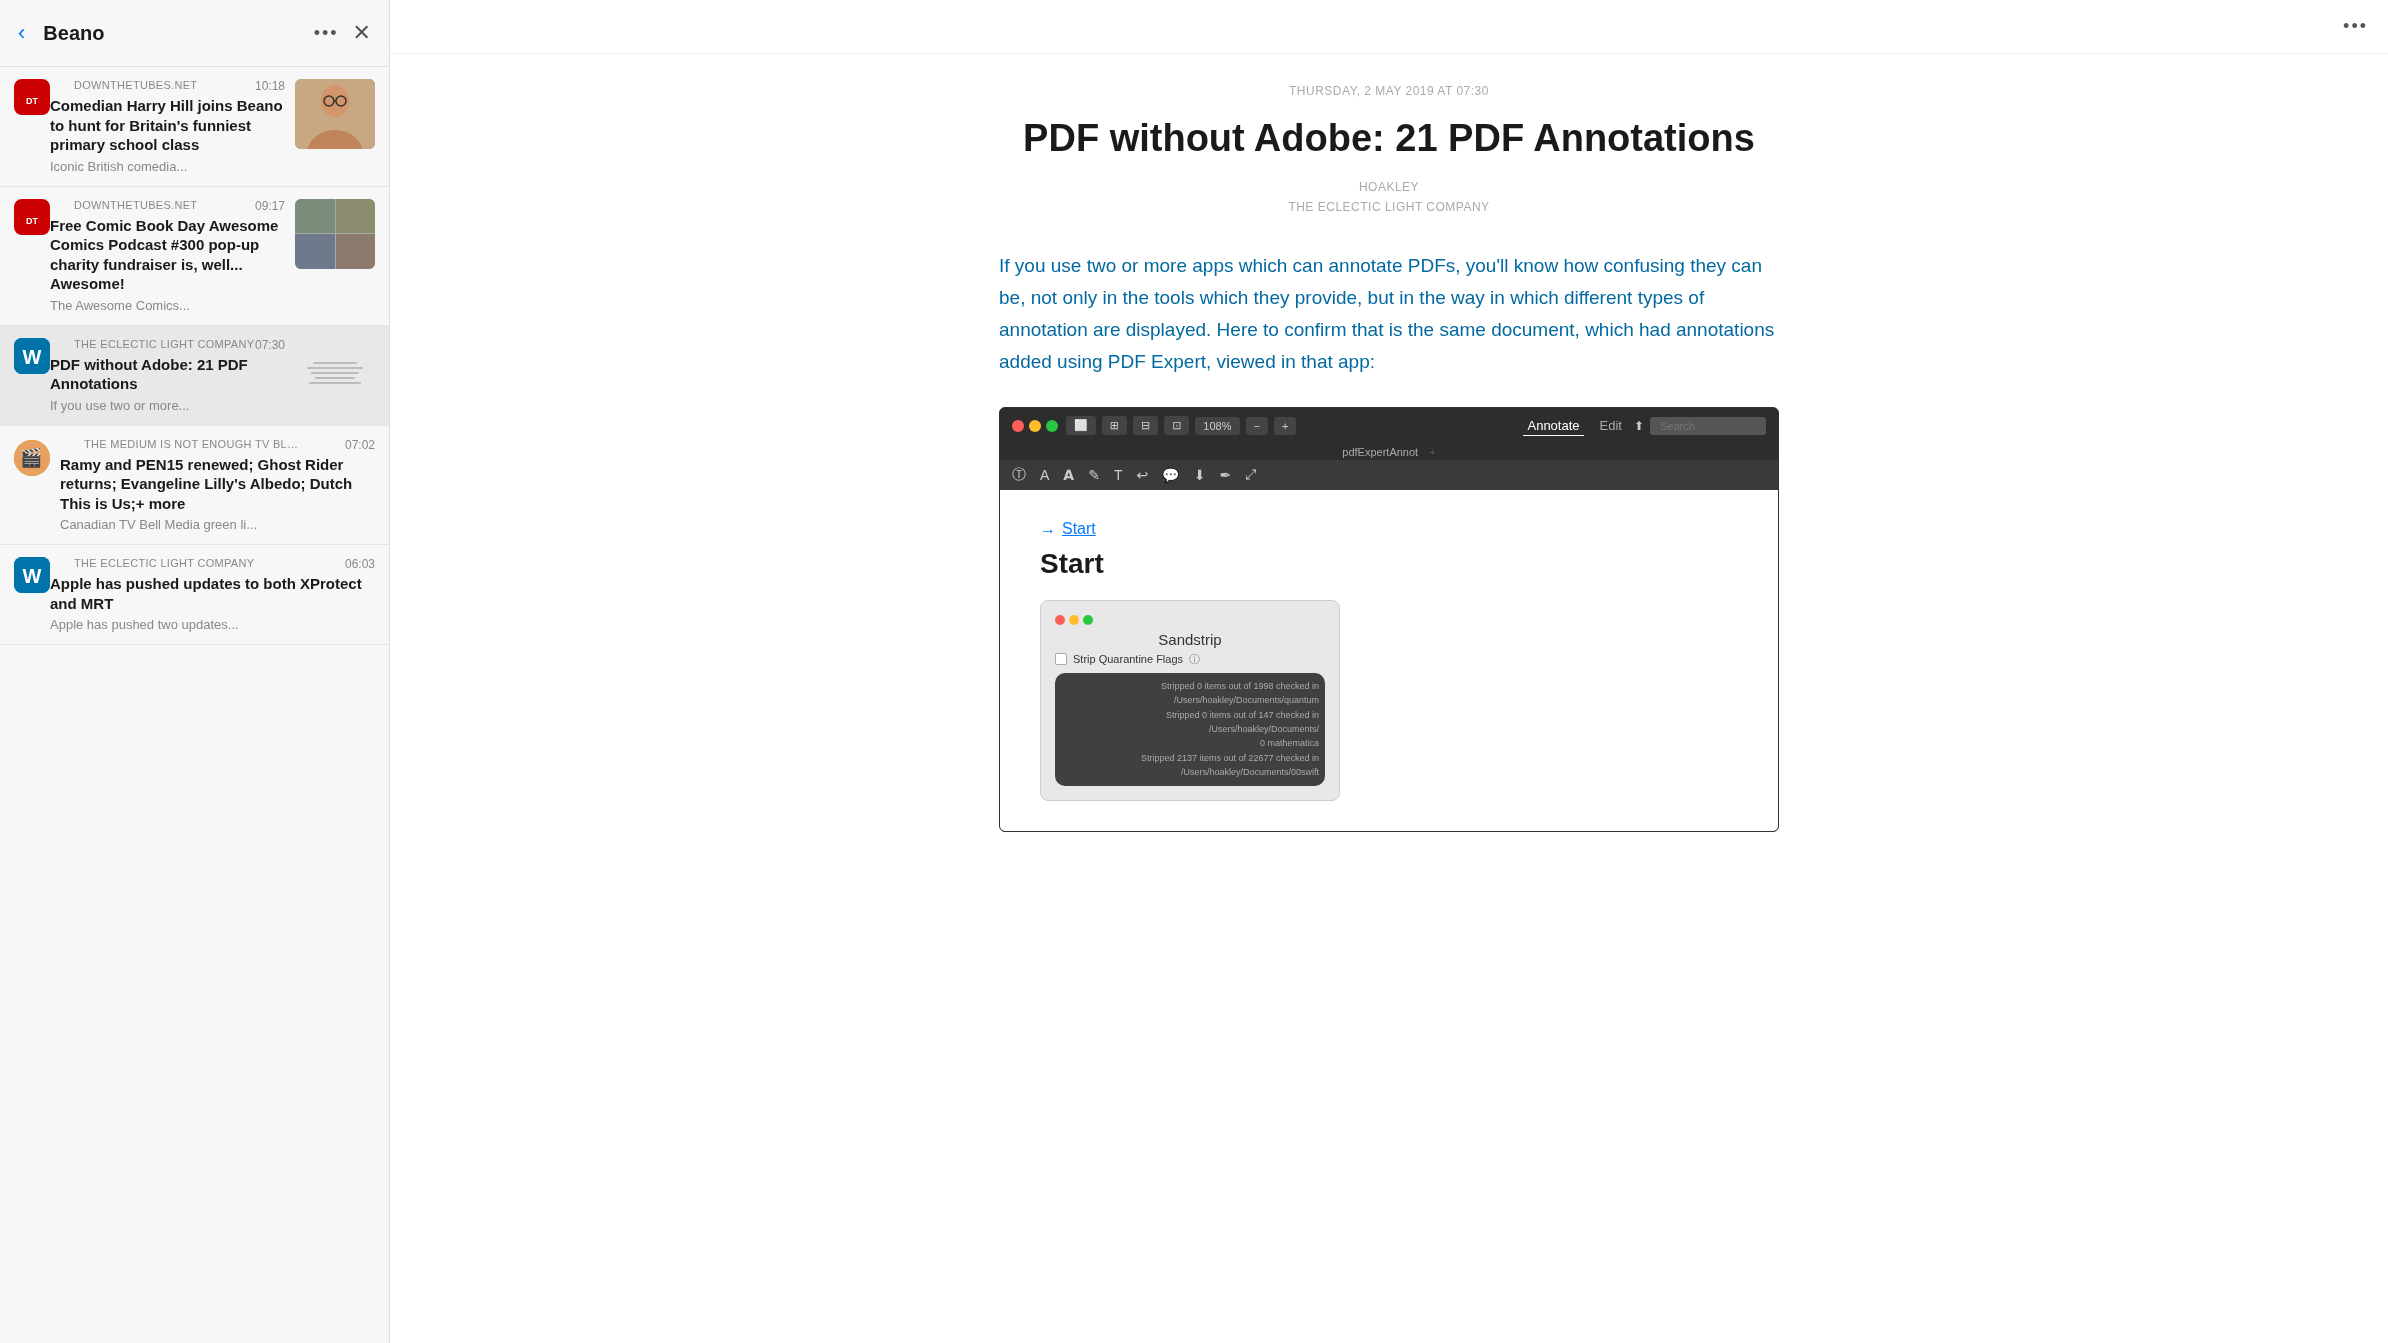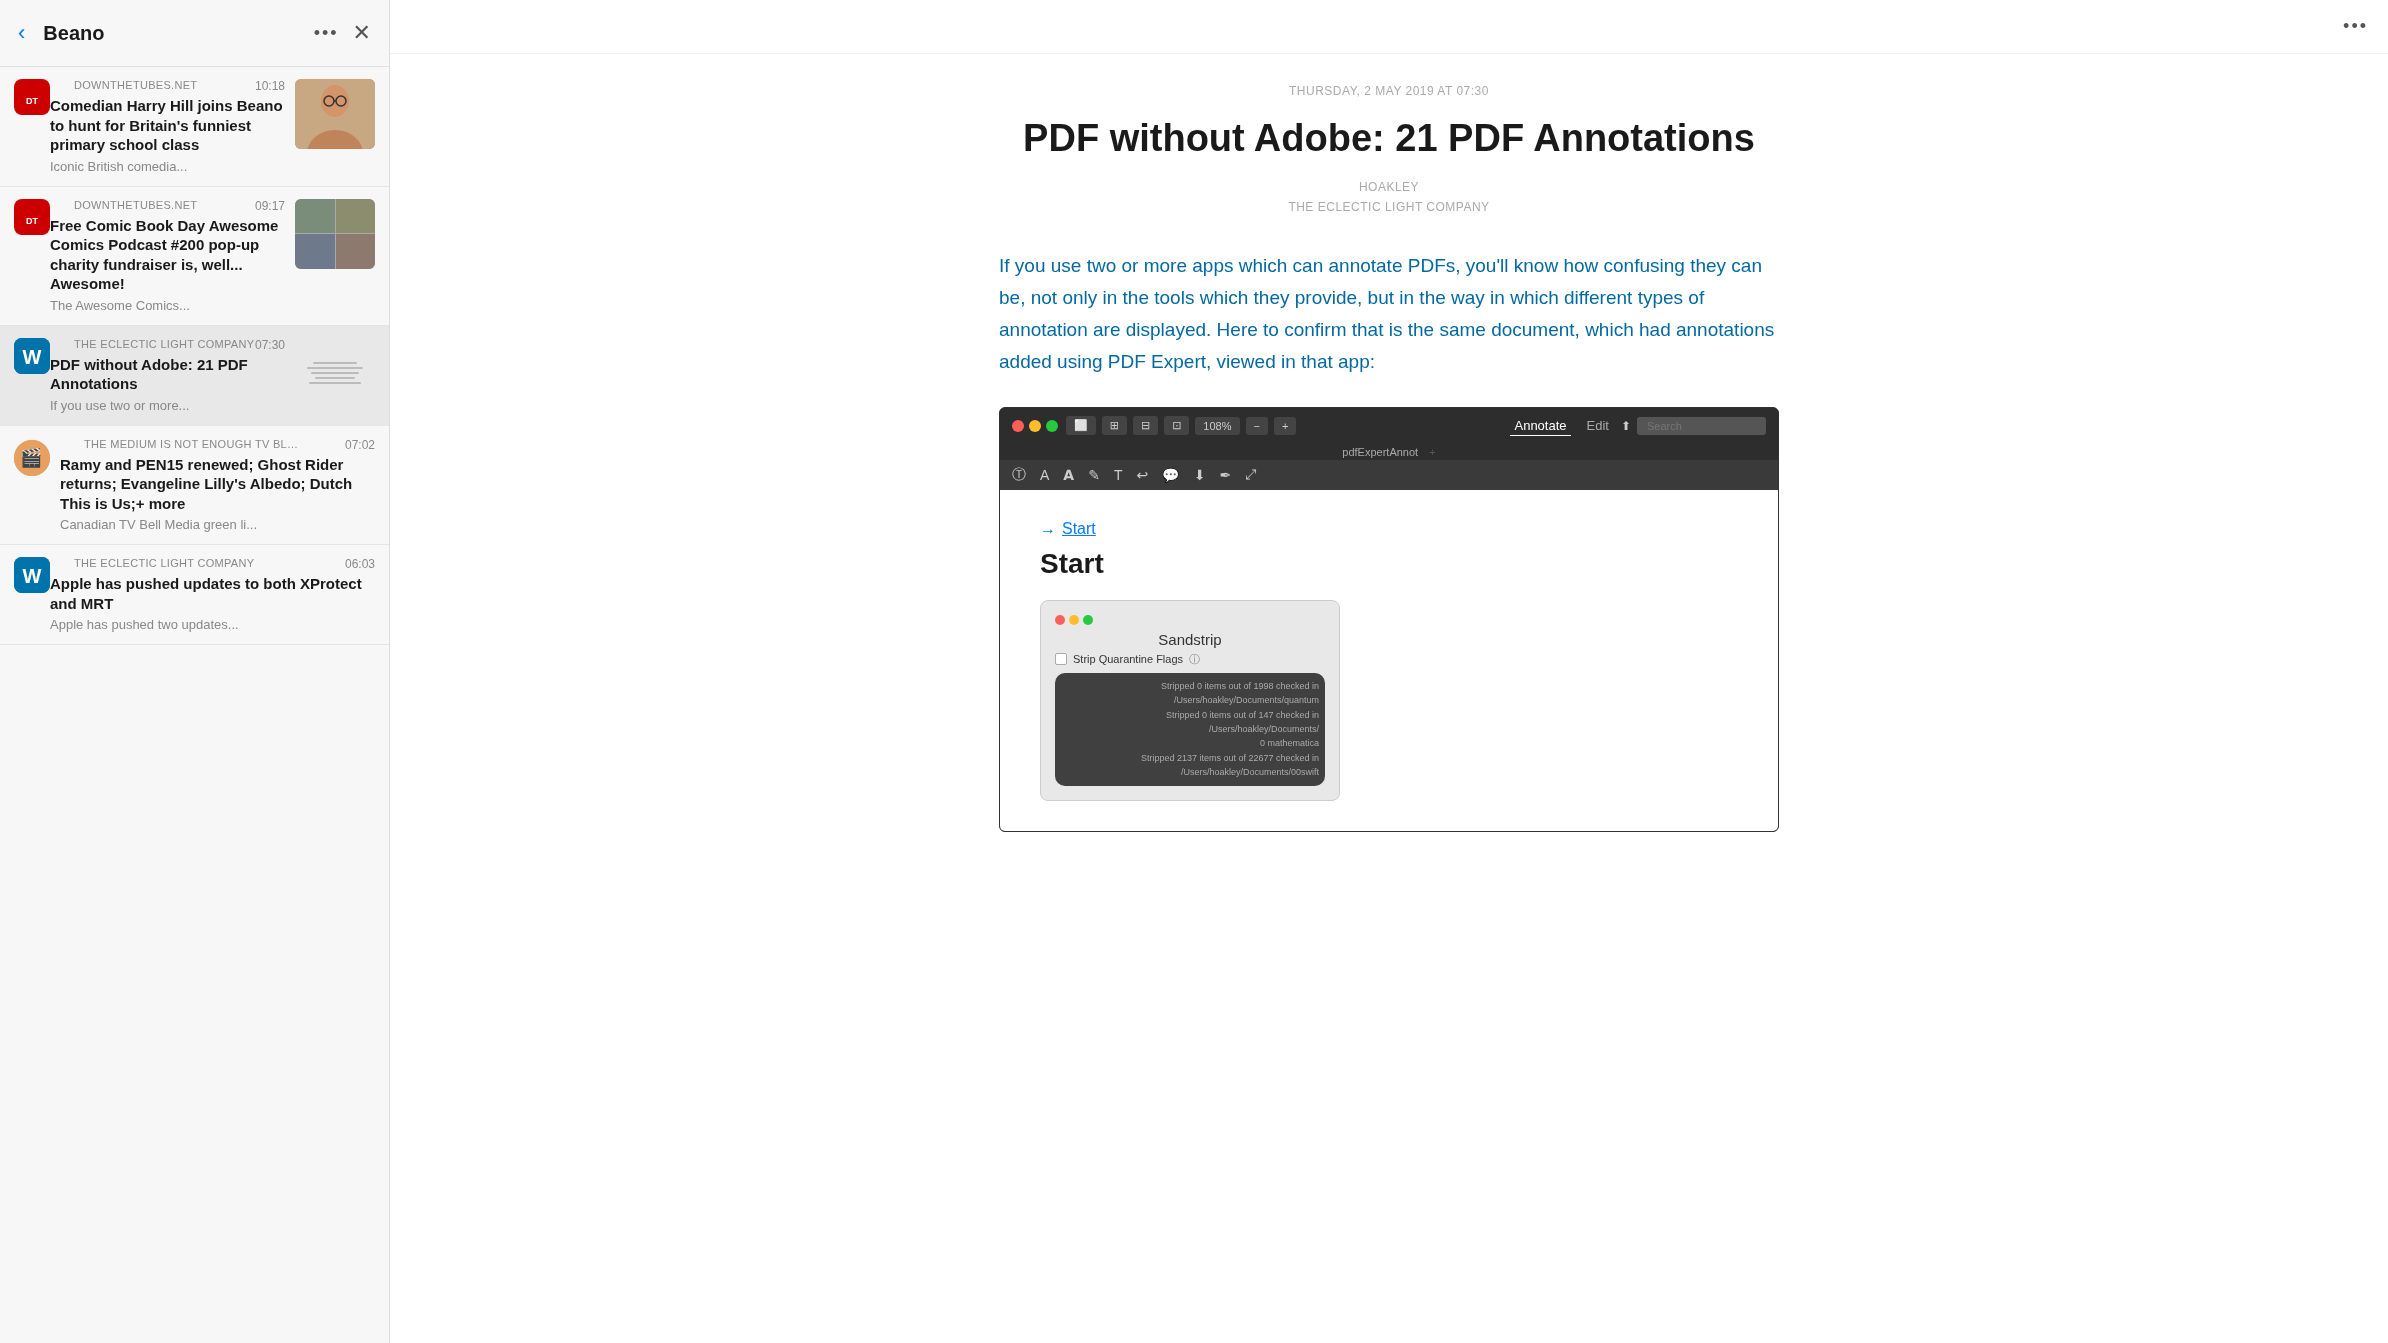--- a/index.html
+++ b/index.html
@@ -364,21 +364,21 @@
       gap: 6px;
     }
 
     .toolbar-search {
       background: #555;
       border: none;
       color: #ccc;
       font-size: 11px;
       padding: 3px 10px;
       border-radius: 3px;
-      width: 129px;
+      width: 116px;
     }
 
     .toolbar-icon-btn {
       background: none;
       border: none;
       color: #ccc;
       font-size: 12px;
       cursor: pointer;
     }
 
@@ -562,21 +562,21 @@
         <svg width="30" height="30" viewBox="0 0 30 30">
           <rect width="30" height="30" fill="#cc0000" rx="6"></rect>
           <text x="15" y="22" text-anchor="middle" fill="white" font-size="9" font-weight="bold">DT</text>
         </svg>
       </div>
       <div class="feed-content">
         <div class="feed-meta">
           <span class="feed-source">DOWNTHETUBES.NET</span>
           <span class="feed-time">09:17</span>
         </div>
-        <div class="feed-title">Free Comic Book Day Awesome Comics Podcast #200 pop-up charity fundraiser is, well... Awesome!</div>
+        <div class="feed-title">Free Comic Book Day Awesome Comics Podcast #300 pop-up charity fundraiser is, well... Awesome!</div>
         <div class="feed-excerpt">The Awesome Comics...</div>
       </div>
       <div class="feed-thumbnail" style="padding:0;">
         <div class="thumb-comics" style="width:80px;height:70px;">
           <div style="background:#7a8c7a;"></div>
           <div style="background:#8c8c6e;"></div>
           <div style="background:#6e7a8c;"></div>
           <div style="background:#8c7a6e;"></div>
         </div>
       </div>

